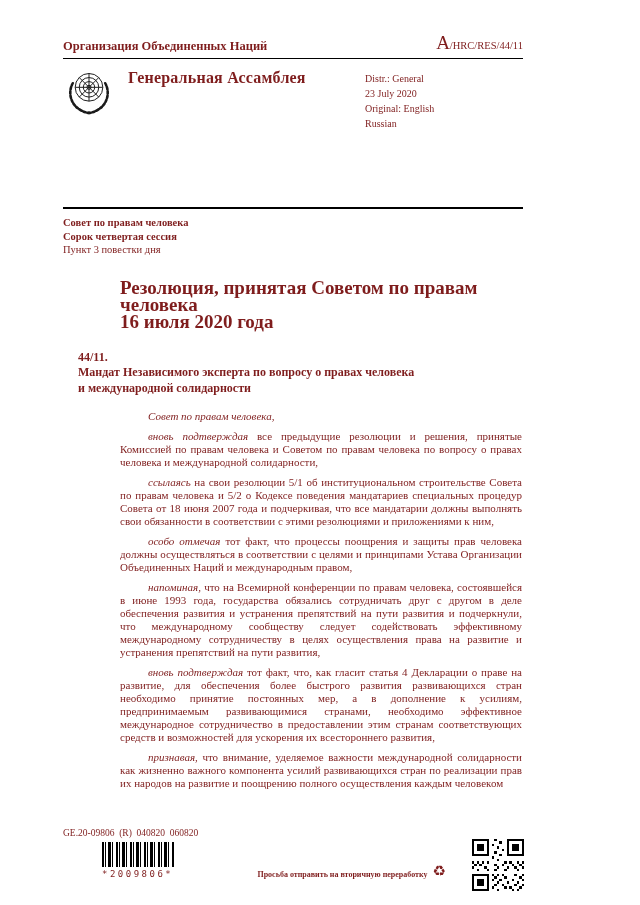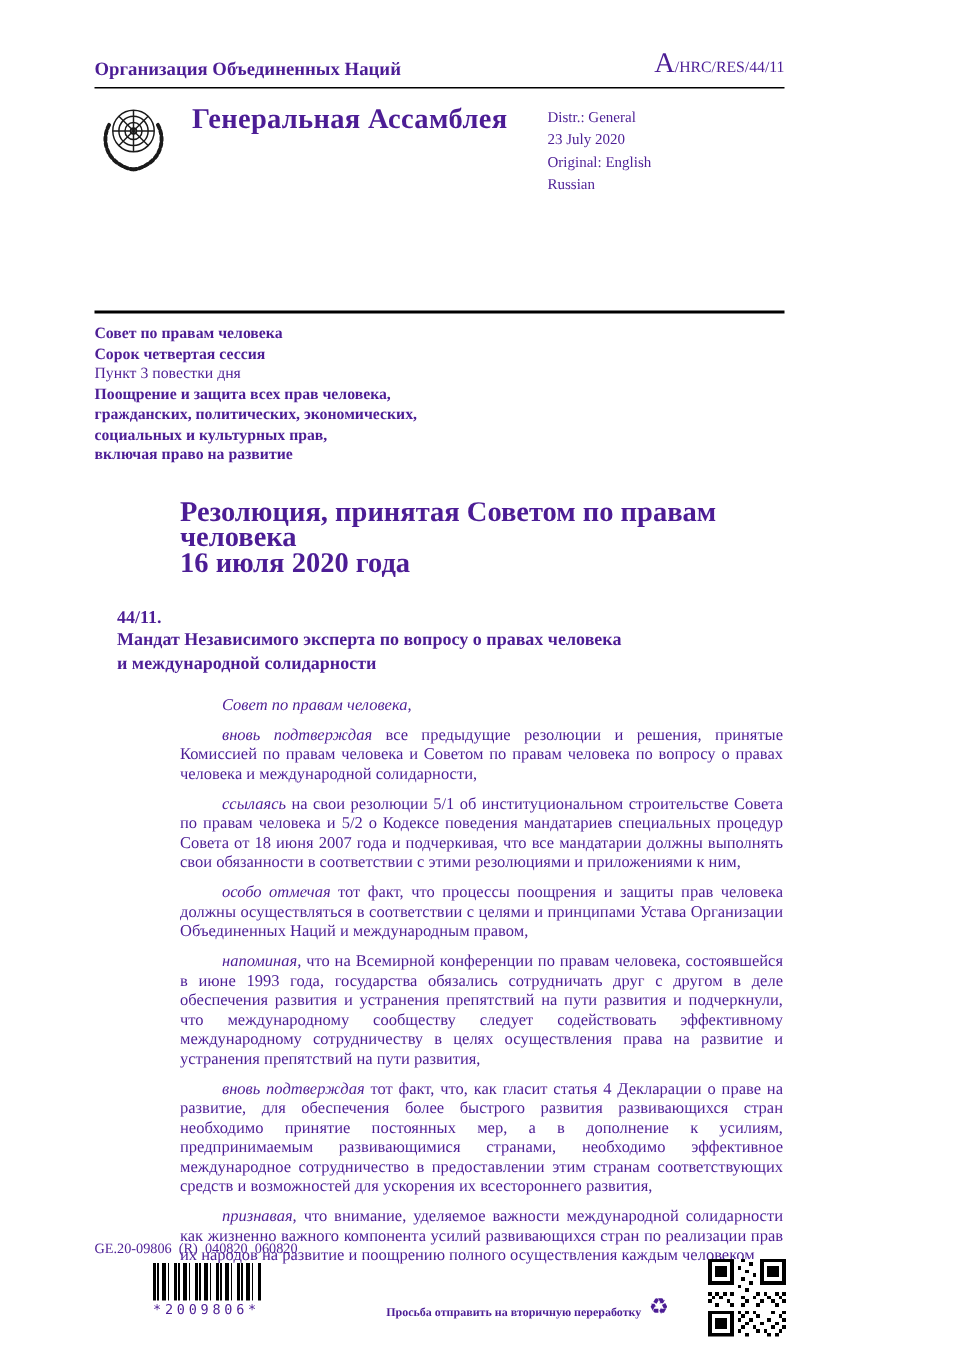--- a/index.html
+++ b/index.html
@@ -1,32 +1,32 @@
 <!DOCTYPE html>
 <html><head>
 <meta charset="utf-8">
 <style>
   * { margin:0; padding:0; box-sizing:border-box; }
   html,body { background:#ffffff; }
   .page {
     width:580px; height:905px; background:#fff; position:relative;
-    font-family:"Liberation Serif", serif; color:#4c1d95; overflow:hidden;
+    font-family:"Liberation Serif", serif; color:#7f1d1d; overflow:hidden;
   }
   .inner { padding:32px 57px 0 63px; }
 
   
   .hdr-row { display:flex; justify-content:space-between; align-items:flex-end; }
   .org-name { font-weight:bold; font-size:12.5px; }
   .doc-symbol { font-size:10.5px; white-space:nowrap; }
   .doc-symbol .big { font-size:19px; }
   .rule-thin { border-bottom:1px solid #000; margin-top:4px; }
 
   .hdr-main { display:flex; margin-top:8px; }
   .emblem { width:52px; height:52px; flex:0 0 auto; }
-  .ga-title { font-size:19px; font-weight:bold; margin-left:13px; margin-top:2px; letter-spacing:.2px; }
+  .ga-title { font-size:16px; font-weight:bold; margin-left:13px; margin-top:2px; letter-spacing:.2px; }
   .info-block { margin-left:auto; width:158px; font-size:10px; line-height:15px; padding-top:4px; }
 
   .rule-thick { border-bottom:2.5px solid #000; margin-top:76px; }
 
   
   .session { margin-top:7px; font-size:10.5px; line-height:13.5px; }
   .b { font-weight:bold; }
   .agenda-title { font-weight:bold; white-space:pre-line; }
 
   
@@ -92,24 +92,20 @@
         <div>Russian</div>
       </div>
     </div>
 
     <div class="rule-thick"></div>
 
     <div class="session">
       <div class="b">Совет по правам человека</div>
       <div class="b">Сорок четвертая сессия</div>
       <div>Пункт 3 повестки дня</div>
-      <div class="agenda-title">Поощрение и защита всех прав человека,
-гражданских, политических, экономических,
-социальных и культурных прав,
-включая право на развитие</div>
     </div>
 
     <div class="res-heading">Резолюция, принятая Советом по правам человека
 16 июля 2020 года</div>
 
     <div class="res-num-row">
       <div class="res-num">44/11.</div>
       <div class="res-subject">Мандат Независимого эксперта по вопросу о правах человека
 и международной солидарности</div>
     </div>

